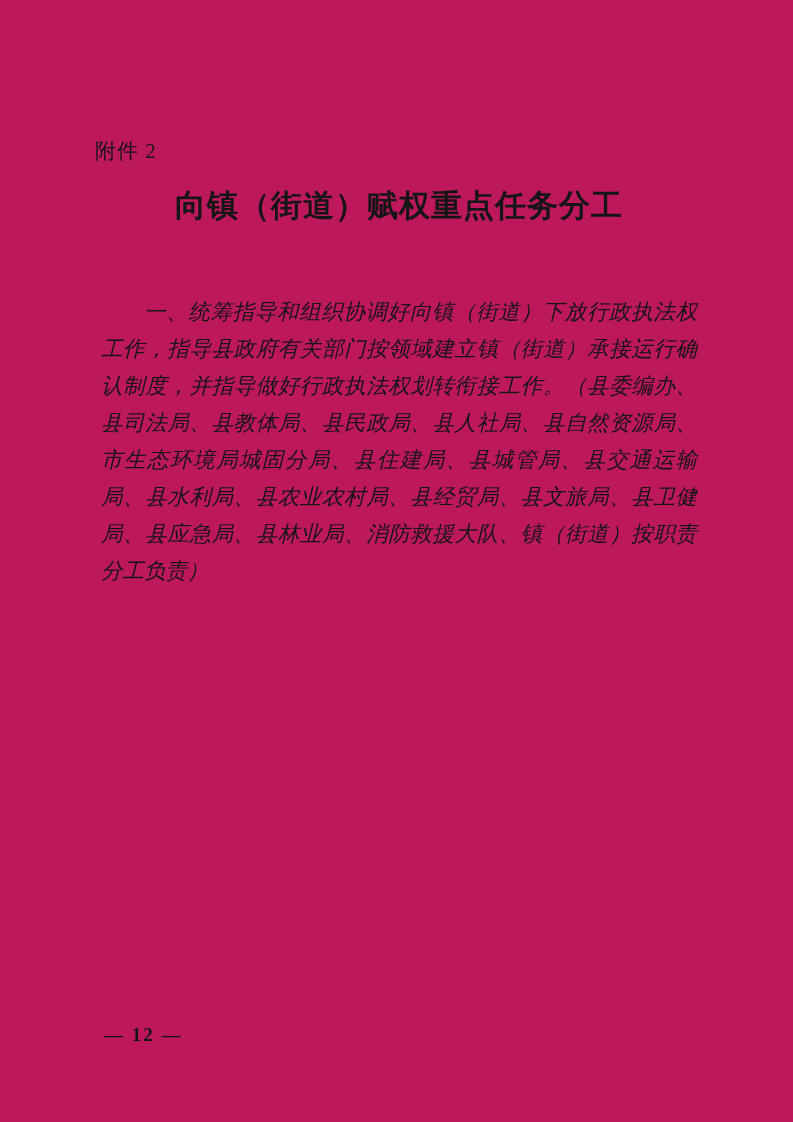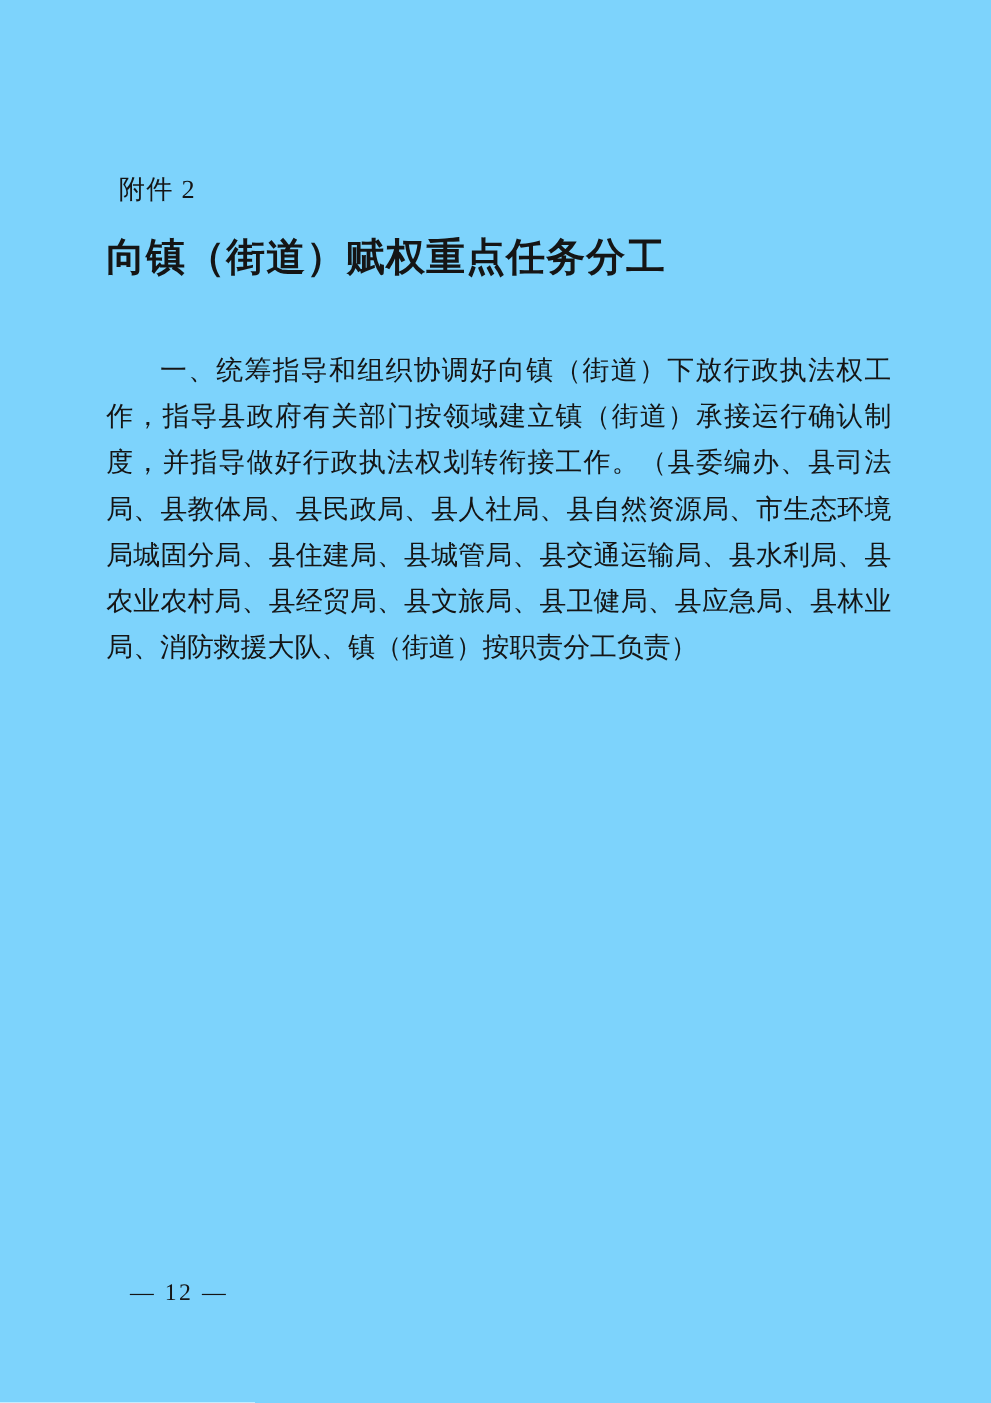--- a/index.html
+++ b/index.html
@@ -3,63 +3,65 @@
 <meta charset="utf-8">
 <style>
   * { margin: 0; padding: 0; box-sizing: border-box; }
   html, body {
     background: #ffffff;
   }
   .page {
     position: relative;
     width: 793px;
     height: 1122px;
-    background: #7dd3fc;
+    background: #be185d;
     font-family: "Liberation Serif", "DejaVu Serif", serif;
     color: #151515;
     overflow: hidden;
     margin: 0 auto;
   }
   .attachment-label {
     position: absolute;
     left: 95px;
     top: 137px;
     font-size: 21px;
     letter-spacing: 1px;
   }
   .doc-title {
     position: absolute;
     left: 85px;
     top: 185px;
     width: 628px;
-    text-align: left;
+    text-align: center;
     font-size: 31px;
     font-weight: bold;
     letter-spacing: 1px;
     white-space: nowrap;
   }
   .doc-body {
     position: absolute;
     left: 85px;
     top: 278px;
     width: 628px;
     font-size: 21.5px;
     line-height: 37px;
     text-align: justify;
   }
   .doc-body p {
     text-indent: 2em;
-    margin: 0;
+    margin: 16px;
+    font-style: italic;
   }
   .page-number {
     position: absolute;
     left: 104px;
     top: 1024px;
     font-size: 19px;
     letter-spacing: 2px;
+    font-weight: bold;
   }
 </style>
 </head>
 <body>
 
 <div class="page">
 
   <div class="attachment-label">附件 2</div>
 
   <h1 class="doc-title">向镇（街道）赋权重点任务分工</h1>

